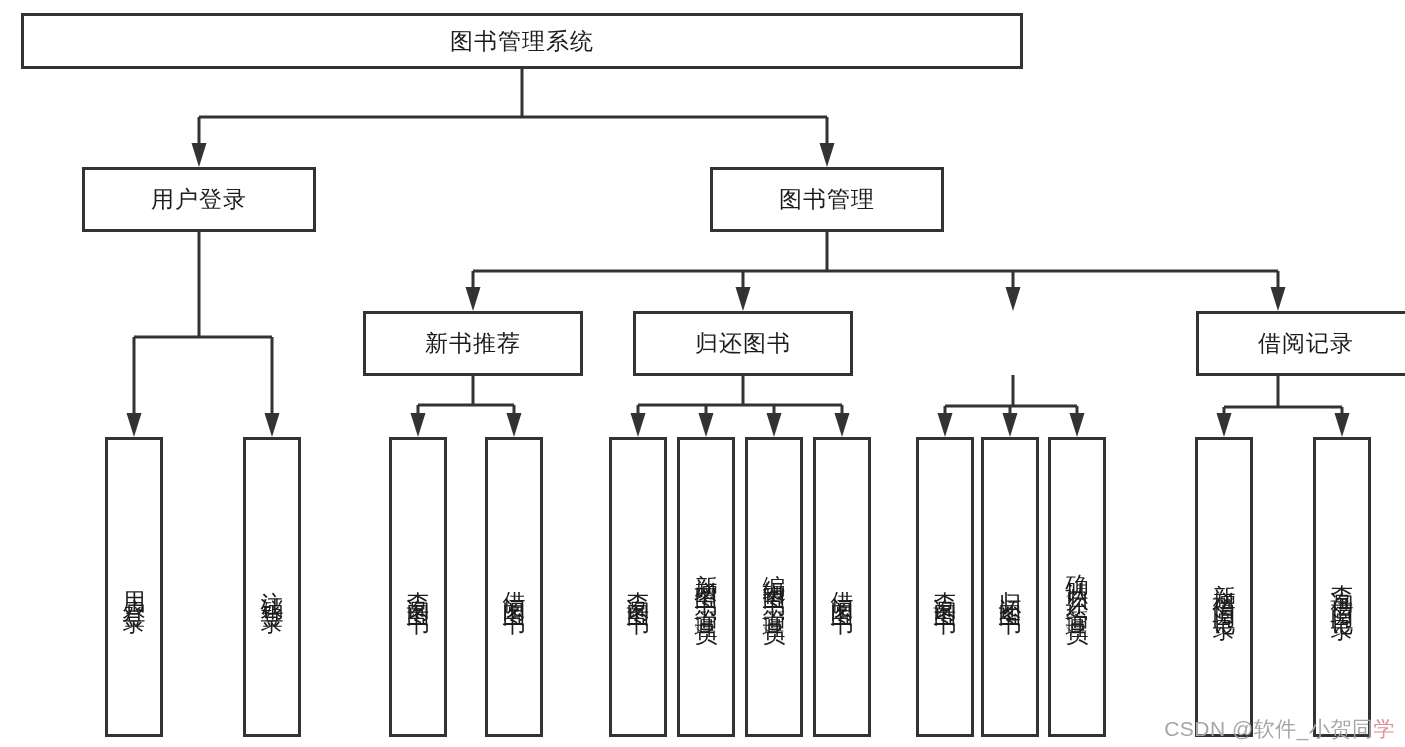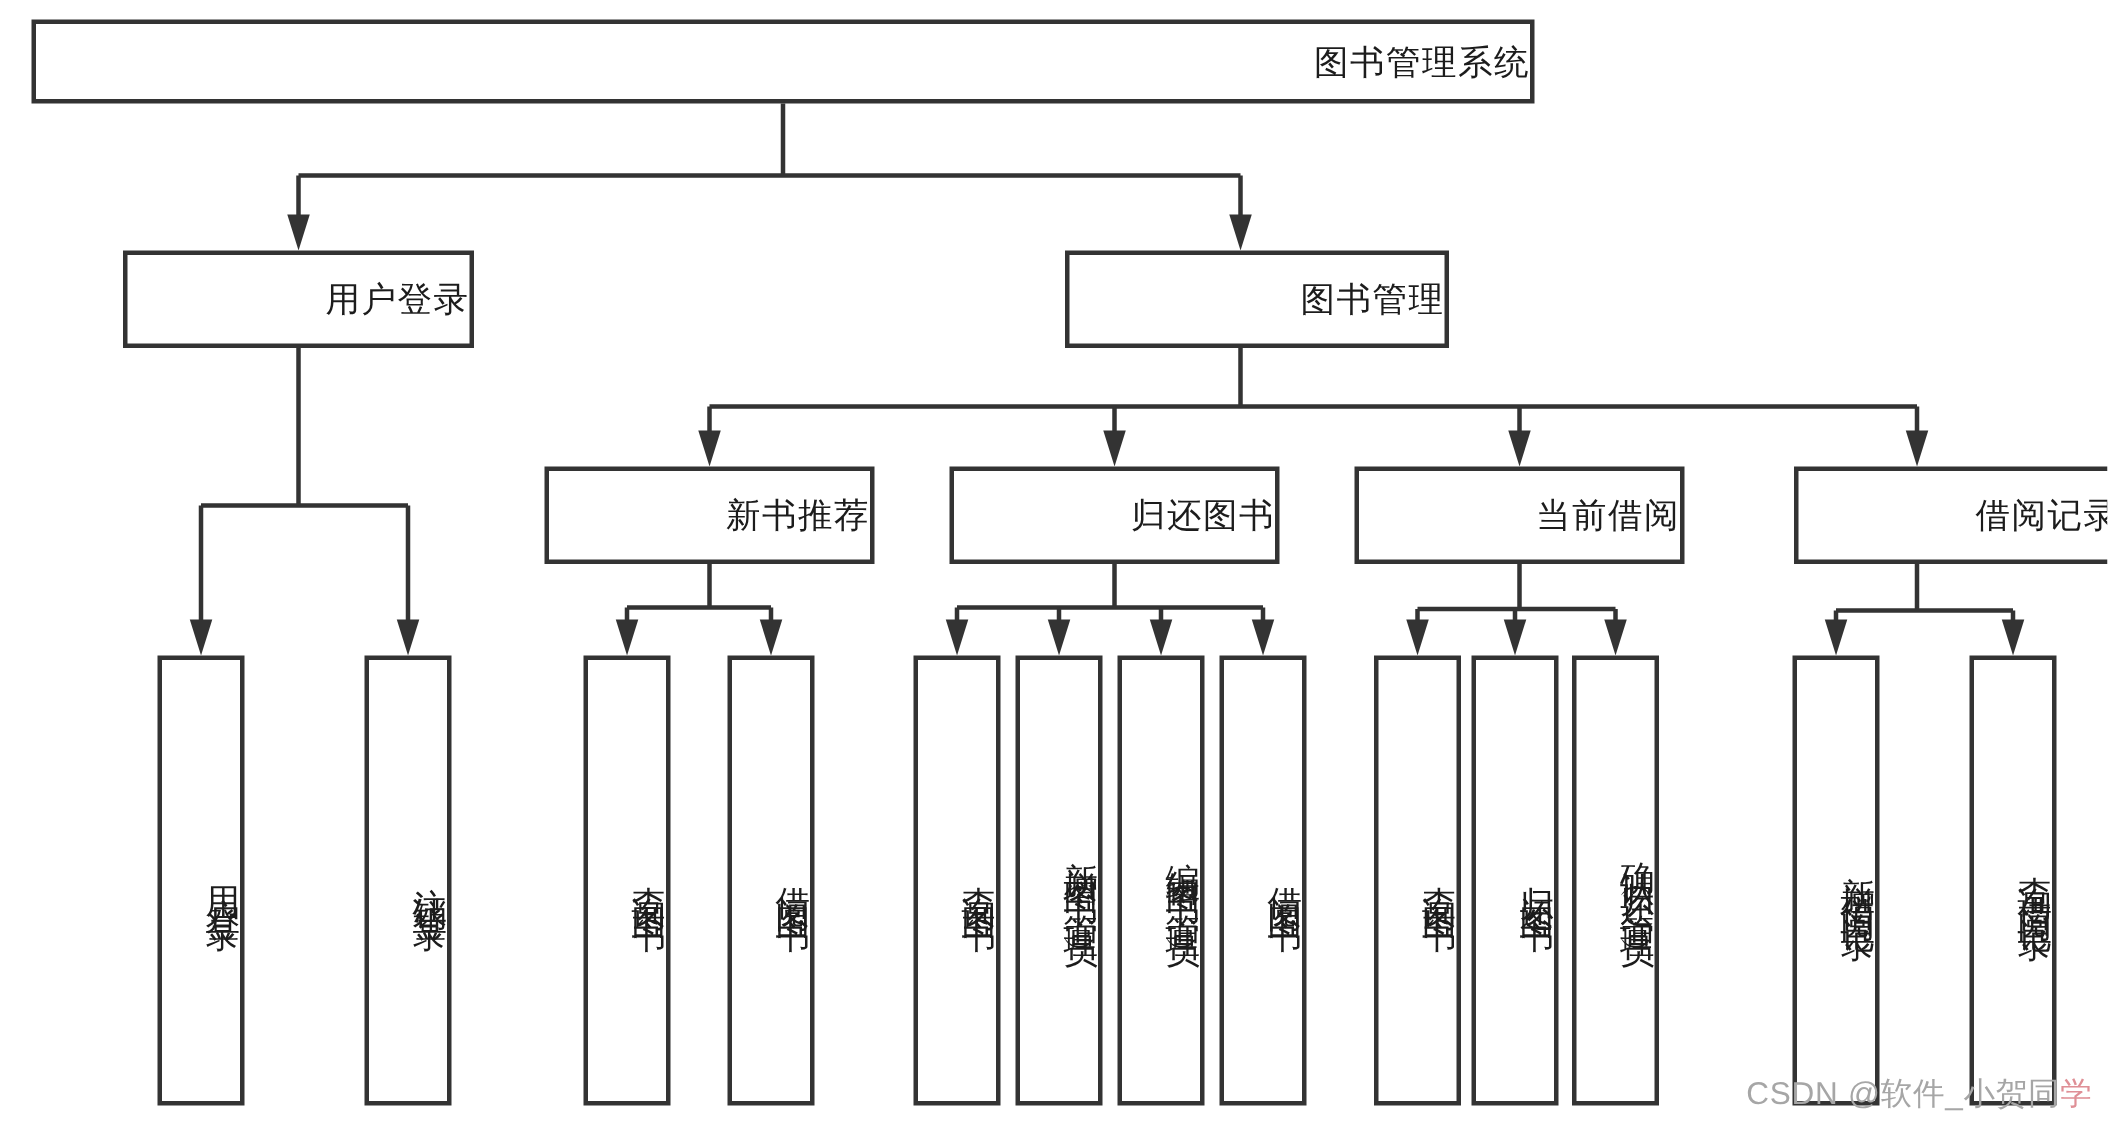--- a/index.html
+++ b/index.html
@@ -3,21 +3,21 @@
 <meta charset="utf-8">
 <style>
   html,body{margin:0;padding:0;background:#ffffff;}
   .stage{
     position:relative;width:1405px;height:747px;background:#ffffff;
     font-family:"Liberation Sans",sans-serif;overflow:hidden;
   }
   .wires{position:absolute;left:0;top:0;width:1405px;height:747px;}
   .node{
     position:absolute;box-sizing:border-box;border:3px solid #333333;
-    background:#ffffff;display:flex;align-items:center;justify-content:flex-end;
+    background:#ffffff;display:flex;align-items:center;justify-content:center;
     color:#1c1c1c;
   }
   .h{font-size:23px;letter-spacing:1px;}
   .leaf{top:437px;height:300px;width:58px;}
   .leaf .vtxt{
     writing-mode:vertical-rl;text-orientation:mixed;
     font-size:23px;letter-spacing:7px;line-height:1;color:#1c1c1c;
   }
   .watermark{
     position:absolute;right:10px;bottom:4px;z-index:5;
@@ -63,32 +63,29 @@
     </g>
   </svg>
 
   <div class="node h" style="left:21px;top:13px;width:1002px;height:56px">
     <span>图书管理系统</span>
   </div>
 
   <div class="node h" style="left:82px;top:167px;width:234px;height:65px">
     <span>用户登录</span>
   </div>
-  <div class="node h" style="left:710px;top:167px;width:256px;height:65px">
+  <div class="node h" style="left:710px;top:167px;width:234px;height:65px">
     <span>图书管理</span>
   </div>
 
   <div class="node h" style="left:363px;top:311px;width:220px;height:65px">
     <span>新书推荐</span>
   </div>
   <div class="node h" style="left:633px;top:311px;width:220px;height:65px">
     <span>归还图书</span>
-  </div>
-  <div class="node h" style="left:903px;top:311px;width:220px;height:65px">
-    <span>当前借阅</span>
   </div>
   <div class="node h" style="left:1196px;top:311px;width:220px;height:65px">
     <span>借阅记录</span>
   </div>
 
   <div class="node leaf" style="left:105px">
     <span class="vtxt">用户登录</span>
   </div>
   <div class="node leaf" style="left:243px">
     <span class="vtxt">注销登录</span>

